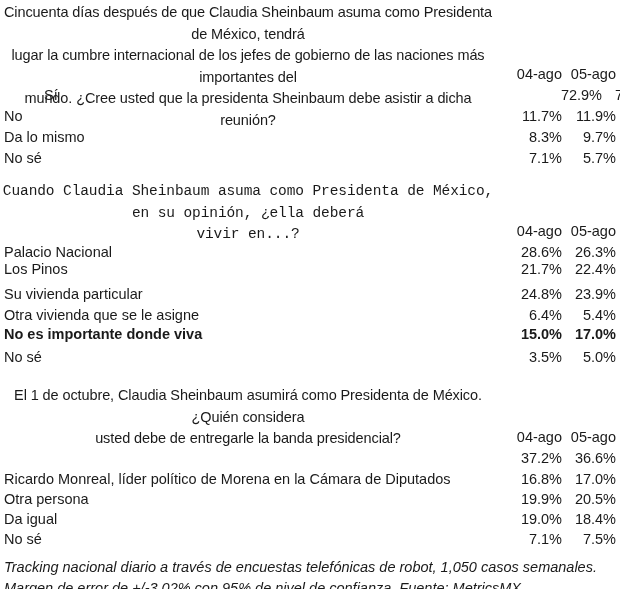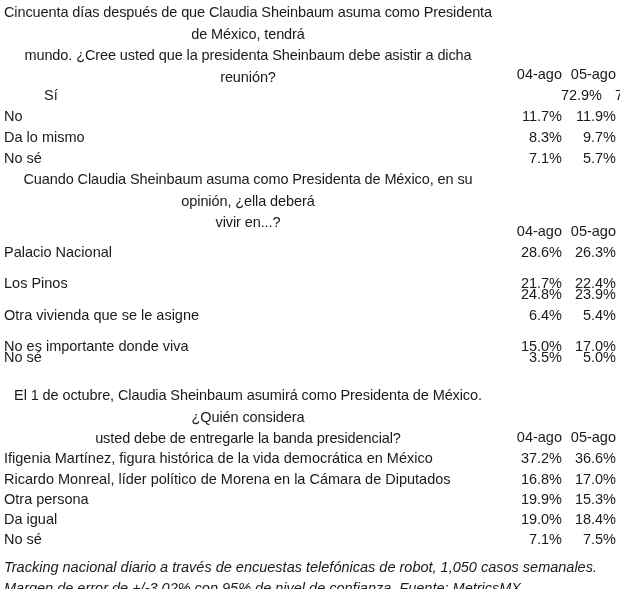--- a/index.html
+++ b/index.html
@@ -22,20 +22,21 @@
   .footer {
     position: absolute; left: 4px; width: 612px; font-style: italic;
     line-height: 20.5px; white-space: nowrap;
   }
 </style>
 </head>
 <body>
 
 <div class="q-title" style="top:2px;">
   <div>Cincuenta días después de que Claudia Sheinbaum asuma como Presidenta de México, tendrá</div>
+  <div>lugar la cumbre internacional de los jefes de gobierno de las naciones más importantes del</div>
   <div>mundo. ¿Cree usted que la presidenta Sheinbaum debe asistir a dicha reunión?</div>
 </div>
 <div class="row" style="top:64px;">
   <span class="c1">04-ago</span>
   <span class="c2">05-ago</span>
 </div>
 <div class="row" style="top:85px;margin-left:40px;">
   <span class="label">Sí</span>
   <span class="c1">72.9%</span>
   <span class="c2">72.7%</span>
@@ -49,80 +50,80 @@
   <span class="label">Da lo mismo</span>
   <span class="c1">8.3%</span>
   <span class="c2">9.7%</span>
 </div>
 <div class="row" style="top:148px;">
   <span class="label">No sé</span>
   <span class="c1">7.1%</span>
   <span class="c2">5.7%</span>
 </div>
 
-<div class="q-title" style="top:169px;">
+<div class="q-title" style="top:181px;font-family:Liberation Mono, monospace;">
   <div>Cuando Claudia Sheinbaum asuma como Presidenta de México, en su opinión, ¿ella deberá</div>
   <div>vivir en...?</div>
 </div>
 <div class="row" style="top:221px;">
   <span class="c1">04-ago</span>
   <span class="c2">05-ago</span>
 </div>
 <div class="row" style="top:242px;">
   <span class="label">Palacio Nacional</span>
   <span class="c1">28.6%</span>
   <span class="c2">26.3%</span>
 </div>
-<div class="row" style="top:273px;">
+<div class="row" style="top:259px;">
   <span class="label">Los Pinos</span>
   <span class="c1">21.7%</span>
   <span class="c2">22.4%</span>
 </div>
 <div class="row" style="top:284px;">
+  <span class="label">Su vivienda particular</span>
   <span class="c1">24.8%</span>
   <span class="c2">23.9%</span>
 </div>
 <div class="row" style="top:305px;">
   <span class="label">Otra vivienda que se le asigne</span>
   <span class="c1">6.4%</span>
   <span class="c2">5.4%</span>
 </div>
-<div class="row" style="top:336px;">
+<div class="row" style="top:324px;font-weight:bold;">
   <span class="label">No es importante donde viva</span>
   <span class="c1">15.0%</span>
   <span class="c2">17.0%</span>
 </div>
 <div class="row" style="top:347px;">
   <span class="label">No sé</span>
   <span class="c1">3.5%</span>
   <span class="c2">5.0%</span>
 </div>
 
 <div class="q-title" style="top:385px;">
   <div>El 1 de octubre, Claudia Sheinbaum asumirá como Presidenta de México. ¿Quién considera</div>
   <div>usted debe de entregarle la banda presidencial?</div>
 </div>
 <div class="row" style="top:427px;">
   <span class="c1">04-ago</span>
   <span class="c2">05-ago</span>
 </div>
 <div class="row" style="top:448px;">
-  <span class="label">Ifigenia Martínez, figura histórica de la vida democrática en México</span>
   <span class="c1">37.2%</span>
   <span class="c2">36.6%</span>
 </div>
 <div class="row" style="top:469px;">
   <span class="label">Ricardo Monreal, líder político de Morena en la Cámara de Diputados</span>
   <span class="c1">16.8%</span>
   <span class="c2">17.0%</span>
 </div>
 <div class="row" style="top:489px;">
   <span class="label">Otra persona</span>
   <span class="c1">19.9%</span>
-  <span class="c2">15.3%</span>
+  <span class="c2">20.5%</span>
 </div>
 <div class="row" style="top:509px;">
   <span class="label">Da igual</span>
   <span class="c1">19.0%</span>
   <span class="c2">18.4%</span>
 </div>
 <div class="row" style="top:529px;">
   <span class="label">No sé</span>
   <span class="c1">7.1%</span>
   <span class="c2">7.5%</span>

